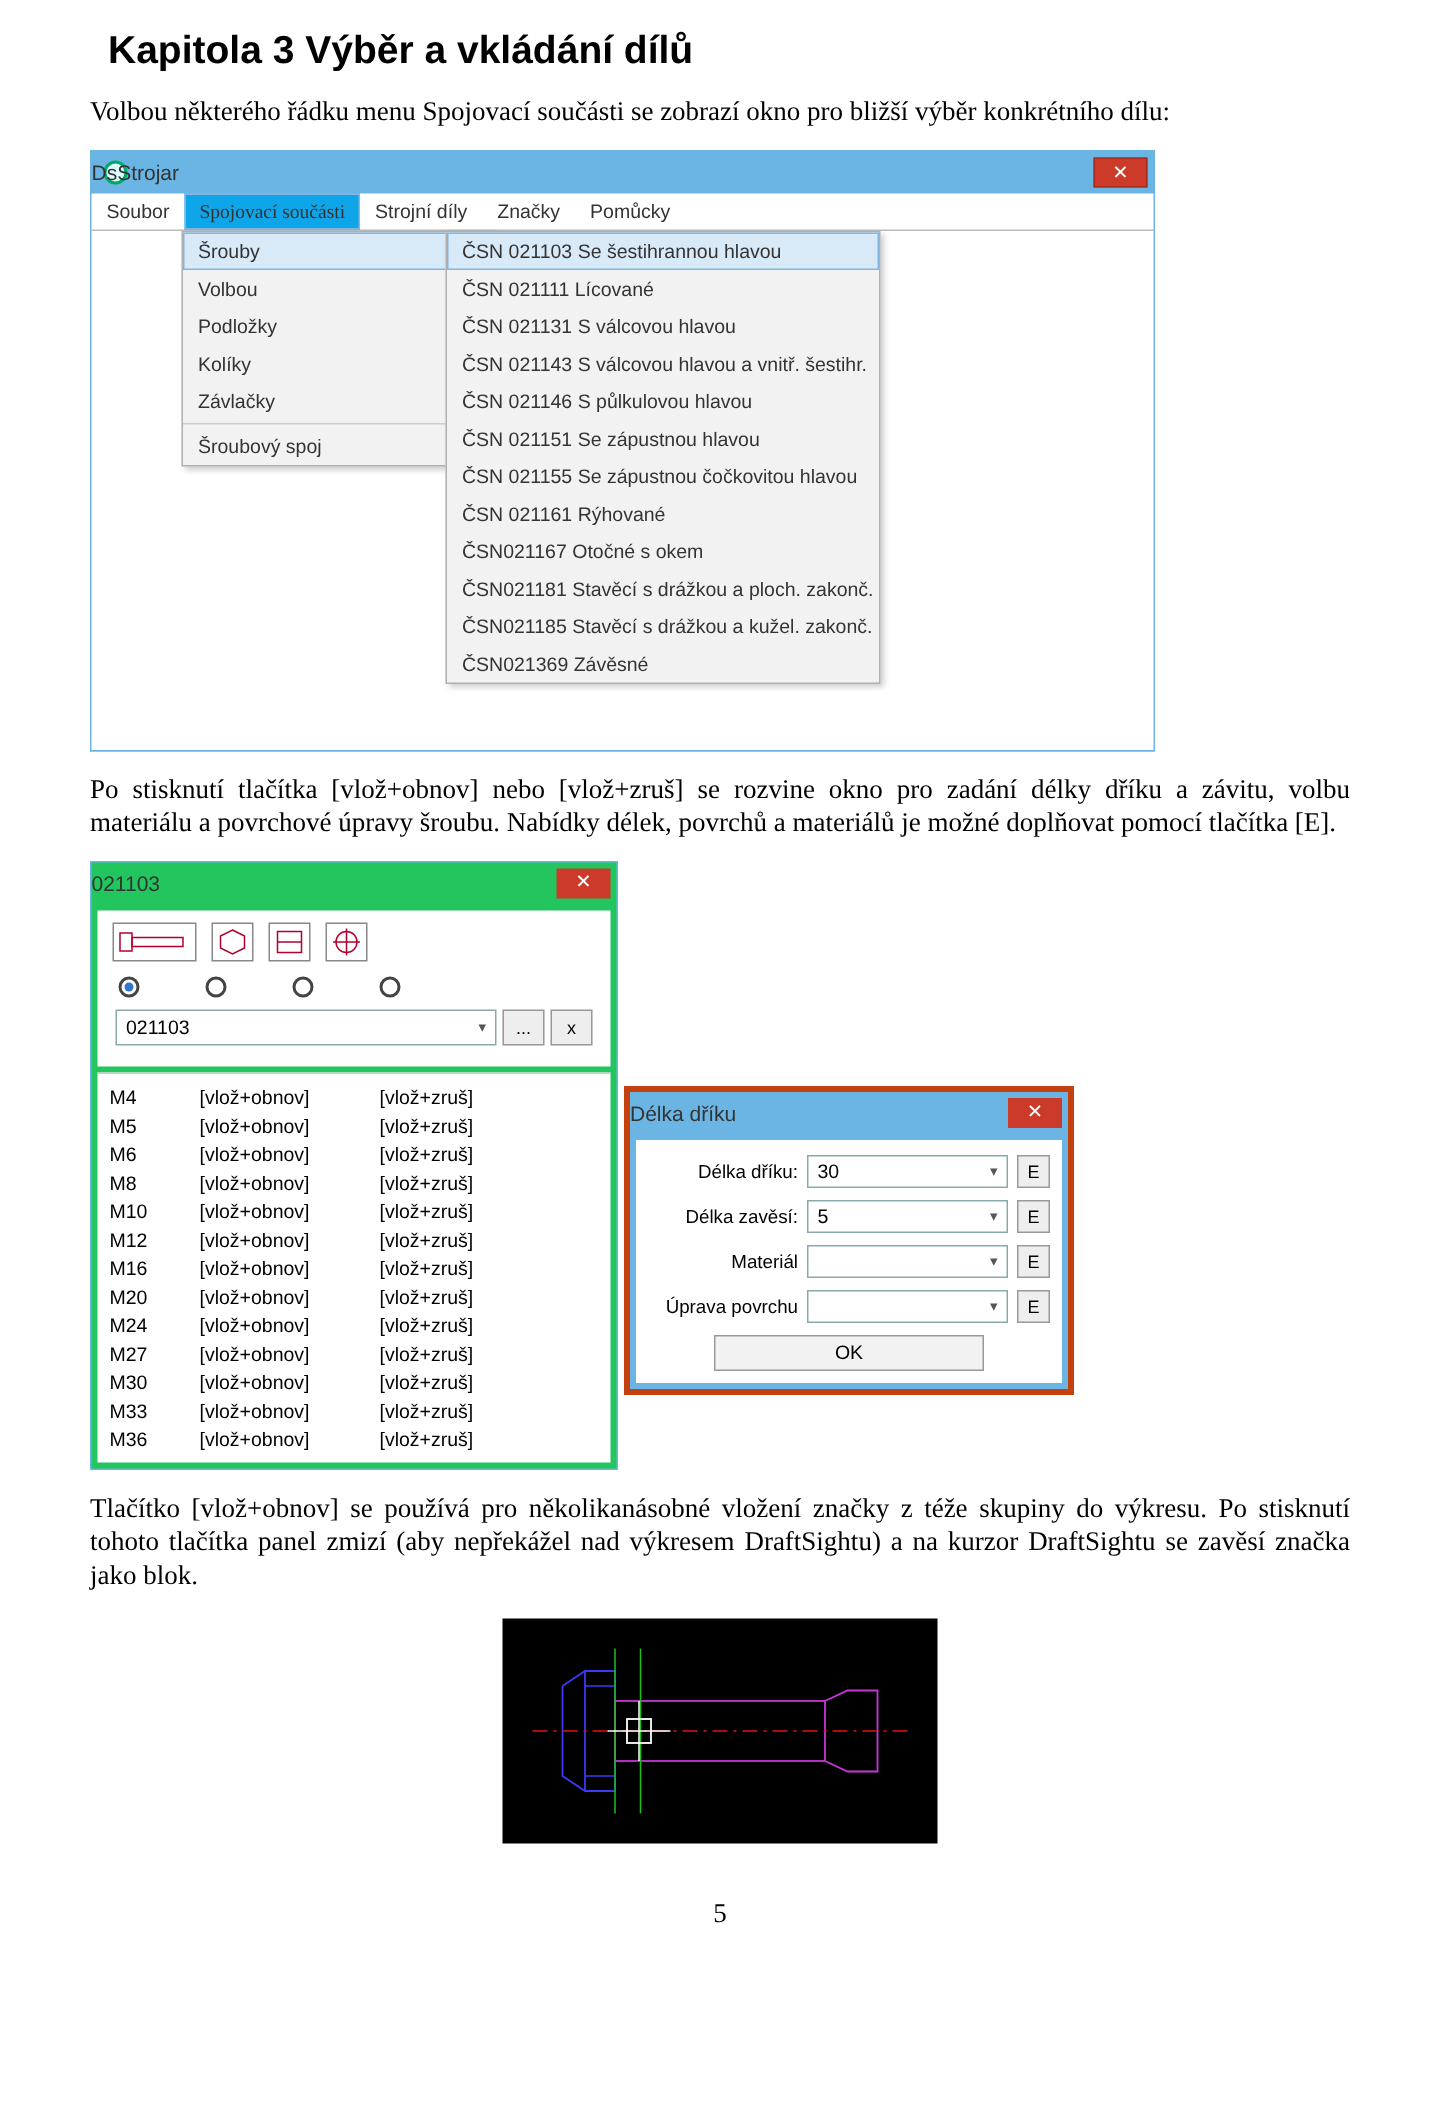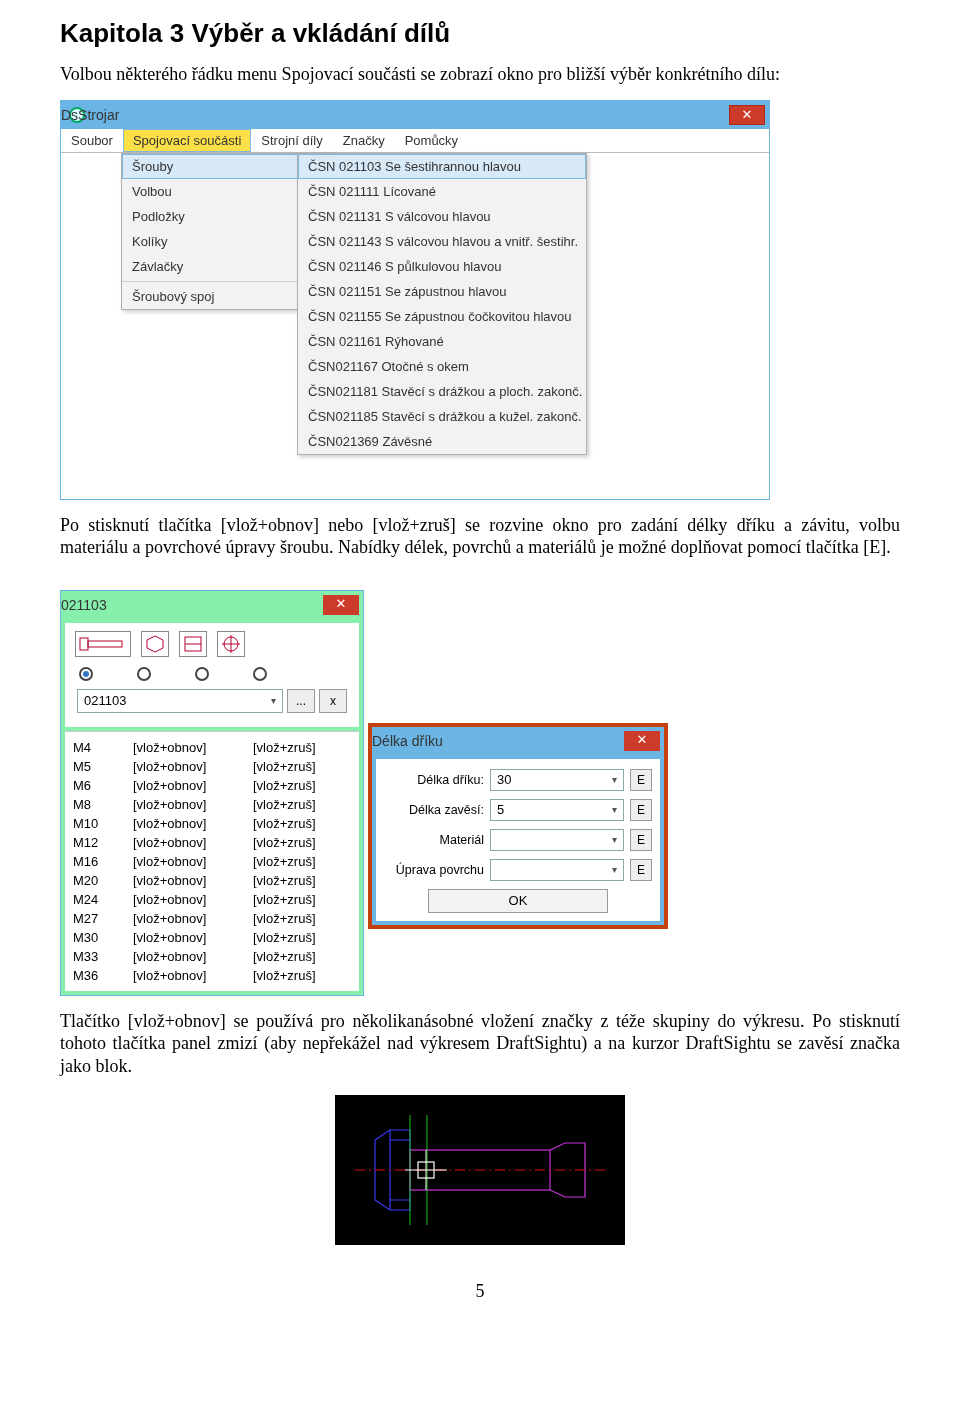--- a/index.html
+++ b/index.html
@@ -5,58 +5,58 @@
   * { box-sizing: border-box; }
   body {
     margin: 0;
     padding: 18px 60px 40px 60px;
     font-family: "Times New Roman", serif;
     font-size: 18px;
     color: #000;
     background: #fff;
     width: 960px;
   }
-  h2 { font-family: Arial, sans-serif; font-weight: bold; font-size: 26px; margin: 0 0 12px 0; }
+  h2 { font-family: Arial, sans-serif; font-weight: bold; font-size: 26px; margin: 0 0 12px 12px; }
   p.doc { font-size: 18px; line-height: 1.25; text-align: justify; margin: 14px 0; }
 
   
   .win {
     background: #6bb5e5;
     border: 1px solid #6bb5e5;
     font-family: "Segoe UI", Arial, sans-serif;
     font-size: 13px;
     color: #333;
     position: relative;
   }
   .titlebar { height: 28px; display: flex; align-items: center; position: relative; }
   .app-icon { width: 16px; height: 16px; border-radius: 8px; border: 2px solid #0a6; margin-left: 8px; background: #dff; }
   .titlebar .title { position:absolute; left:0; right:0; text-align:left; font-size:14px; color:#333; }
   .close-btn { position:absolute; right:4px; top:4px; width:36px; height:20px; background:#cc3a2a; color:#fff; font-size:13px; text-align:center; line-height:18px; border:1px solid #aa2a1a; cursor:pointer; }
   .menubar { background:#fff; display:flex; gap:0; padding:0; border-bottom:1px solid #bbb; }
   .menubar .mitem { padding:4px 10px; cursor:pointer; }
-  .menubar .mitem.active { background:#fde047; border:1px solid #7fb7e0; padding:3px 9px; }
+  .menubar .mitem.active { background:#0ea5e9; border:1px solid #7fb7e0; padding:3px 9px;font-family:Liberation Serif, serif; }
   .client1 { background:#fff; height:346px; position:relative; }
   .dropdown1 {
     position:absolute; left:60px; top:0; width:208px; background:#f2f2f2;
     border:1px solid #b0b0b0; box-shadow:2px 2px 4px rgba(0,0,0,.2);
   }
   .d1item { padding:5px 10px; display:flex; justify-content:space-between; align-items:center; cursor:pointer; }
   .d1item:hover, .d1item.hl { background:#d8e9f7; border:1px solid #7fb7e0; padding:4px 9px; }
   .d1sep { border-top:1px solid #ccc; margin:2px 0; }
   .arrow-right::after { content:"▸"; color:#555; font-size:11px; }
   .dropdown2 {
     position:absolute; left:236px; top:0; width:290px; background:#f2f2f2;
     border:1px solid #b0b0b0; box-shadow:2px 2px 4px rgba(0,0,0,.2);
   }
   .d2item { padding:5px 10px; cursor:pointer; white-space:nowrap; }
   .d2item.hl { background:#d8e9f7; border:1px solid #7fb7e0; padding:4px 9px; }
 
   
   .win2wrap { display:flex; gap:0; align-items:flex-start; margin-top:12px; }
-  .win2 { width:304px; background:#86efac; border:1px solid #6bb5e5; font-family:"Segoe UI",Arial,sans-serif; font-size:13px;margin-top:17px; }
+  .win2 { width:352px; background:#22c55e; border:1px solid #6bb5e5; font-family:"Segoe UI",Arial,sans-serif; font-size:13px; }
   .win2 .titlebar { justify-content:center; }
   .win2 .close2 { position:absolute; right:4px; top:4px; width:36px; height:20px; background:#cc3a2a; color:#fff; text-align:center; line-height:18px; font-size:13px; cursor:pointer; }
   .innerpanel { margin:4px; background:#fff; padding:6px; }
   .icons-row { display:flex; gap:10px; padding:2px 4px 6px 4px; }
   .tool-icon { width:56px; height:26px; border:1px solid #888; display:flex; align-items:center; justify-content:center; font-size:11px; color:#b2002d; position:relative; }
   .tool-icon svg { display:block; }
   .radio-row { display:flex; gap:44px; padding:4px 8px 8px 8px; }
   .radio { width:14px; height:14px; border:2px solid #444; border-radius:50%; display:inline-block; position:relative; cursor:pointer; }
   .radio.sel::after { content:""; position:absolute; width:6px; height:6px; background:#3276c9; border-radius:50%; left:2px; top:2px; }
   .combo-row { display:flex; gap:4px; padding:0 6px 8px 6px; align-items:center; }

